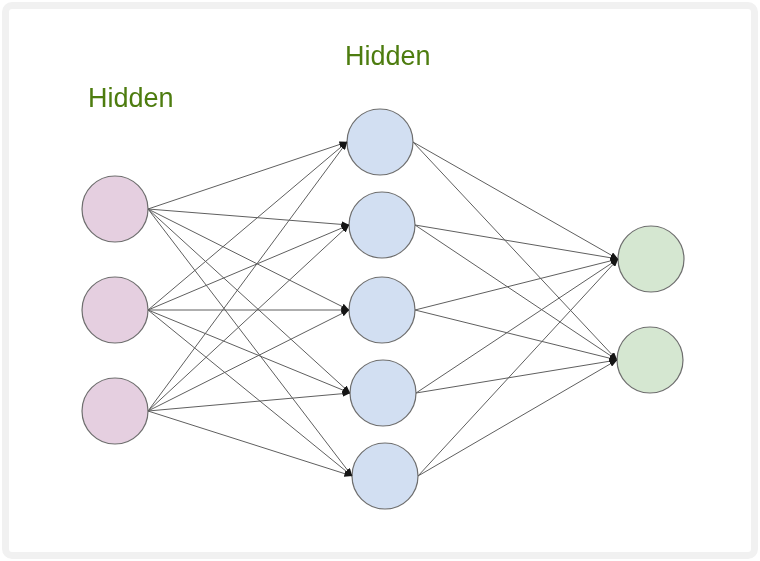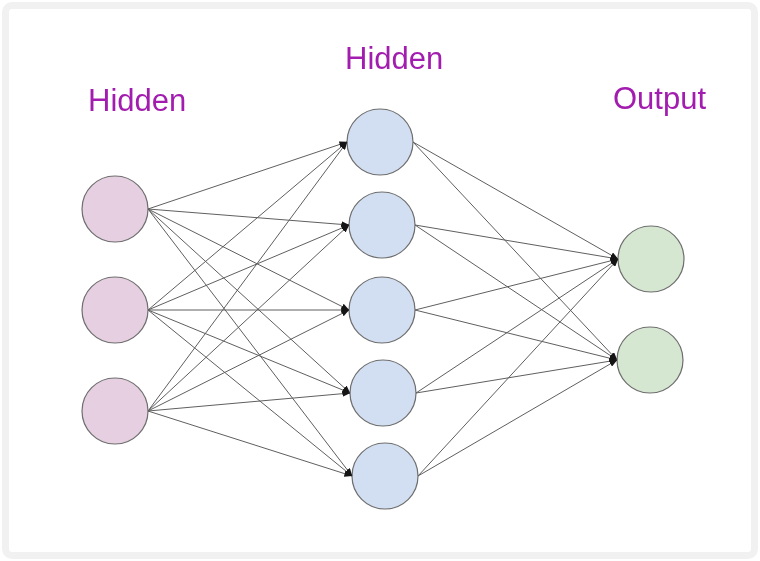--- a/index.html
+++ b/index.html
@@ -24,23 +24,23 @@
   }
   svg.net {
     position: absolute;
     left: 0;
     top: 0;
     width: 760px;
     height: 561px;
   }
   .layer-label {
     position: absolute;
-    font-size: 31px;
+    font-size: 27px;
     line-height: 1;
-    color: #a21caf;
+    color: #4d7c0f;
     white-space: nowrap;
     letter-spacing: 0px;
   }
 </style>
 </head>
 <body>
 
 <div class="stage">
   <div class="frame"></div>
   <svg class="net" id="net-svg" viewBox="0 0 760 561">
@@ -80,14 +80,13 @@
       <line x1="415" y1="225" x2="617" y2="360" stroke="#5f5f5f" stroke-width="1" marker-end="url(#arrow)"></line>
       <line x1="415" y1="310" x2="618" y2="259" stroke="#5f5f5f" stroke-width="1" marker-end="url(#arrow)"></line>
       <line x1="415" y1="310" x2="617" y2="360" stroke="#5f5f5f" stroke-width="1" marker-end="url(#arrow)"></line>
       <line x1="416" y1="393" x2="618" y2="259" stroke="#5f5f5f" stroke-width="1" marker-end="url(#arrow)"></line>
       <line x1="416" y1="393" x2="617" y2="360" stroke="#5f5f5f" stroke-width="1" marker-end="url(#arrow)"></line>
       <line x1="418" y1="476" x2="618" y2="259" stroke="#5f5f5f" stroke-width="1" marker-end="url(#arrow)"></line>
       <line x1="418" y1="476" x2="617" y2="360" stroke="#5f5f5f" stroke-width="1" marker-end="url(#arrow)"></line>
     </svg>
   <div class="layer-label" style="left: 88px; top: 85px;">Hidden</div>
   <div class="layer-label" style="left: 345px; top: 43px;">Hidden</div>
-  <div class="layer-label" style="left: 613px; top: 83px;">Output</div>
 </div>
 
 </body></html>

